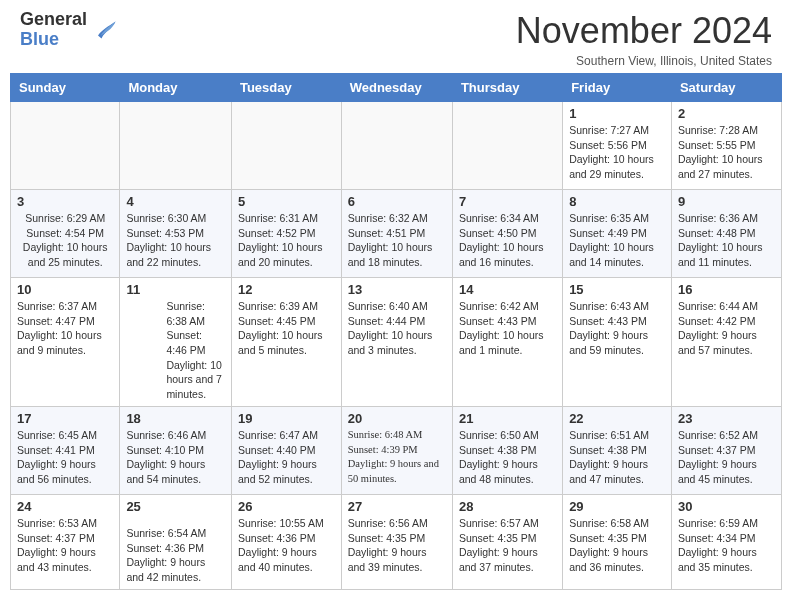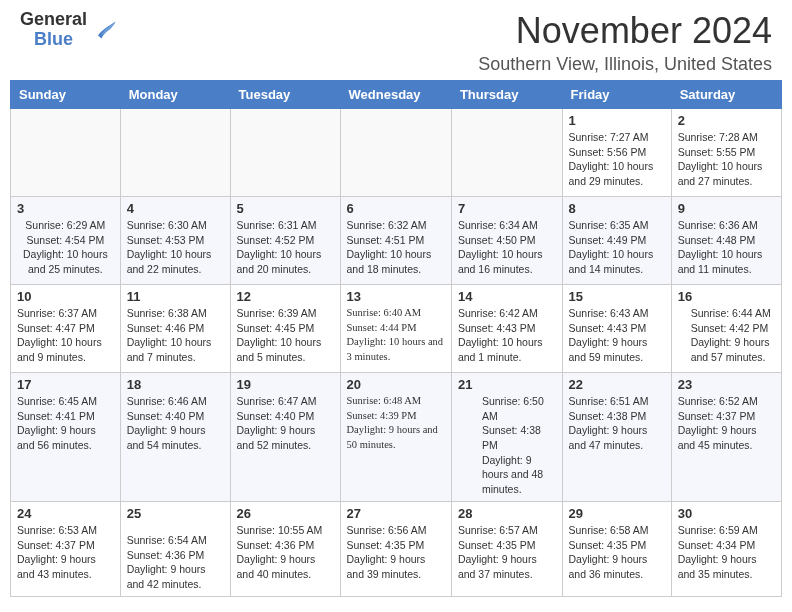--- a/index.html
+++ b/index.html
@@ -1,28 +1,28 @@
 <!DOCTYPE html>
 <html><head>
   <meta charset="utf-8">
   <style>
     * { box-sizing: border-box; margin: 0; padding: 0; }
     body { font-family: Arial, sans-serif; background: #fff; width: 792px; min-height: 612px; }
     
     .header { padding: 10px 20px 5px 20px; display: flex; align-items: flex-start; justify-content: space-between; }
     
-    .logo { display: flex; align-items: center; text-align: center; }
+    .logo { display: flex; align-items: center; }
     .logo-text { font-size: 18px; font-weight: bold; color: #333; line-height: 1.1; }
     .logo-text .general { display: block; }
     .logo-text .blue { display: block; color: #4a7ec7; }
     .logo-bird { width: 28px; height: 28px; margin-left: 4px; }
     
     .title-section { text-align: right; }
     .month-title { font-size: 36px; font-weight: normal; color: #333; }
-    .location { font-size: 18px; color: #555; margin-top: 2px; }
+    .location { font-size: 12px; color: #555; margin-top: 2px; }
     
     .calendar { width: 100%; border-collapse: collapse; margin: 0 10px; width: calc(100% - 20px); margin-left: 10px; }
     
     .calendar th {
       background-color: #4a7ec7;
       color: #fff;
       text-align: left;
       padding: 6px 8px;
       font-size: 13px;
       font-weight: bold;
@@ -160,83 +160,83 @@
       </tr>
       <tr>
         <td>
           <span class="day-num">10</span>
           <div class="day-info" style="white-space: pre-line;">Sunrise: 6:37 AM
 Sunset: 4:47 PM
 Daylight: 10 hours and 9 minutes.</div>
         </td>
         <td>
           <span class="day-num">11</span>
-          <div class="day-info" style="white-space: pre-line;">Sunrise: 6:38 AM
+          <div class="day-info" style="white-space: pre-line; margin-left: 40px;">Sunrise: 6:38 AM
 Sunset: 4:46 PM
 Daylight: 10 hours and 7 minutes.</div>
         </td>
         <td>
           <span class="day-num">12</span>
           <div class="day-info" style="white-space: pre-line;">Sunrise: 6:39 AM
 Sunset: 4:45 PM
 Daylight: 10 hours and 5 minutes.</div>
         </td>
         <td>
           <span class="day-num">13</span>
-          <div class="day-info" style="white-space: pre-line; font-family: Liberation Serif, serif;">Sunrise: 6:40 AM
+          <div class="day-info" style="white-space: pre-line;">Sunrise: 6:40 AM
 Sunset: 4:44 PM
 Daylight: 10 hours and 3 minutes.</div>
         </td>
         <td>
           <span class="day-num">14</span>
           <div class="day-info" style="white-space: pre-line;">Sunrise: 6:42 AM
 Sunset: 4:43 PM
 Daylight: 10 hours and 1 minute.</div>
         </td>
         <td>
           <span class="day-num">15</span>
           <div class="day-info" style="white-space: pre-line;">Sunrise: 6:43 AM
 Sunset: 4:43 PM
 Daylight: 9 hours and 59 minutes.</div>
         </td>
         <td>
           <span class="day-num">16</span>
-          <div class="day-info" style="white-space: pre-line; margin-left: 13px;">Sunrise: 6:44 AM
+          <div class="day-info" style="white-space: pre-line;">Sunrise: 6:44 AM
 Sunset: 4:42 PM
 Daylight: 9 hours and 57 minutes.</div>
         </td>
       </tr>
       <tr>
         <td>
           <span class="day-num">17</span>
           <div class="day-info" style="white-space: pre-line;">Sunrise: 6:45 AM
 Sunset: 4:41 PM
 Daylight: 9 hours and 56 minutes.</div>
         </td>
         <td>
           <span class="day-num">18</span>
           <div class="day-info" style="white-space: pre-line;">Sunrise: 6:46 AM
-Sunset: 4:40 PM
+Sunset: 4:10 PM
 Daylight: 9 hours and 54 minutes.</div>
         </td>
         <td>
           <span class="day-num">19</span>
           <div class="day-info" style="white-space: pre-line;">Sunrise: 6:47 AM
 Sunset: 4:40 PM
 Daylight: 9 hours and 52 minutes.</div>
         </td>
         <td>
           <span class="day-num">20</span>
           <div class="day-info" style="white-space: pre-line; font-family: Liberation Serif, serif;">Sunrise: 6:48 AM
 Sunset: 4:39 PM
 Daylight: 9 hours and 50 minutes.</div>
         </td>
         <td>
           <span class="day-num">21</span>
-          <div class="day-info" style="white-space: pre-line; margin-left: 24px;">Sunrise: 6:50 AM
+          <div class="day-info" style="white-space: pre-line;">Sunrise: 6:50 AM
 Sunset: 4:38 PM
 Daylight: 9 hours and 48 minutes.</div>
         </td>
         <td>
           <span class="day-num">22</span>
           <div class="day-info" style="white-space: pre-line;">Sunrise: 6:51 AM
 Sunset: 4:38 PM
 Daylight: 9 hours and 47 minutes.</div>
         </td>
         <td>

